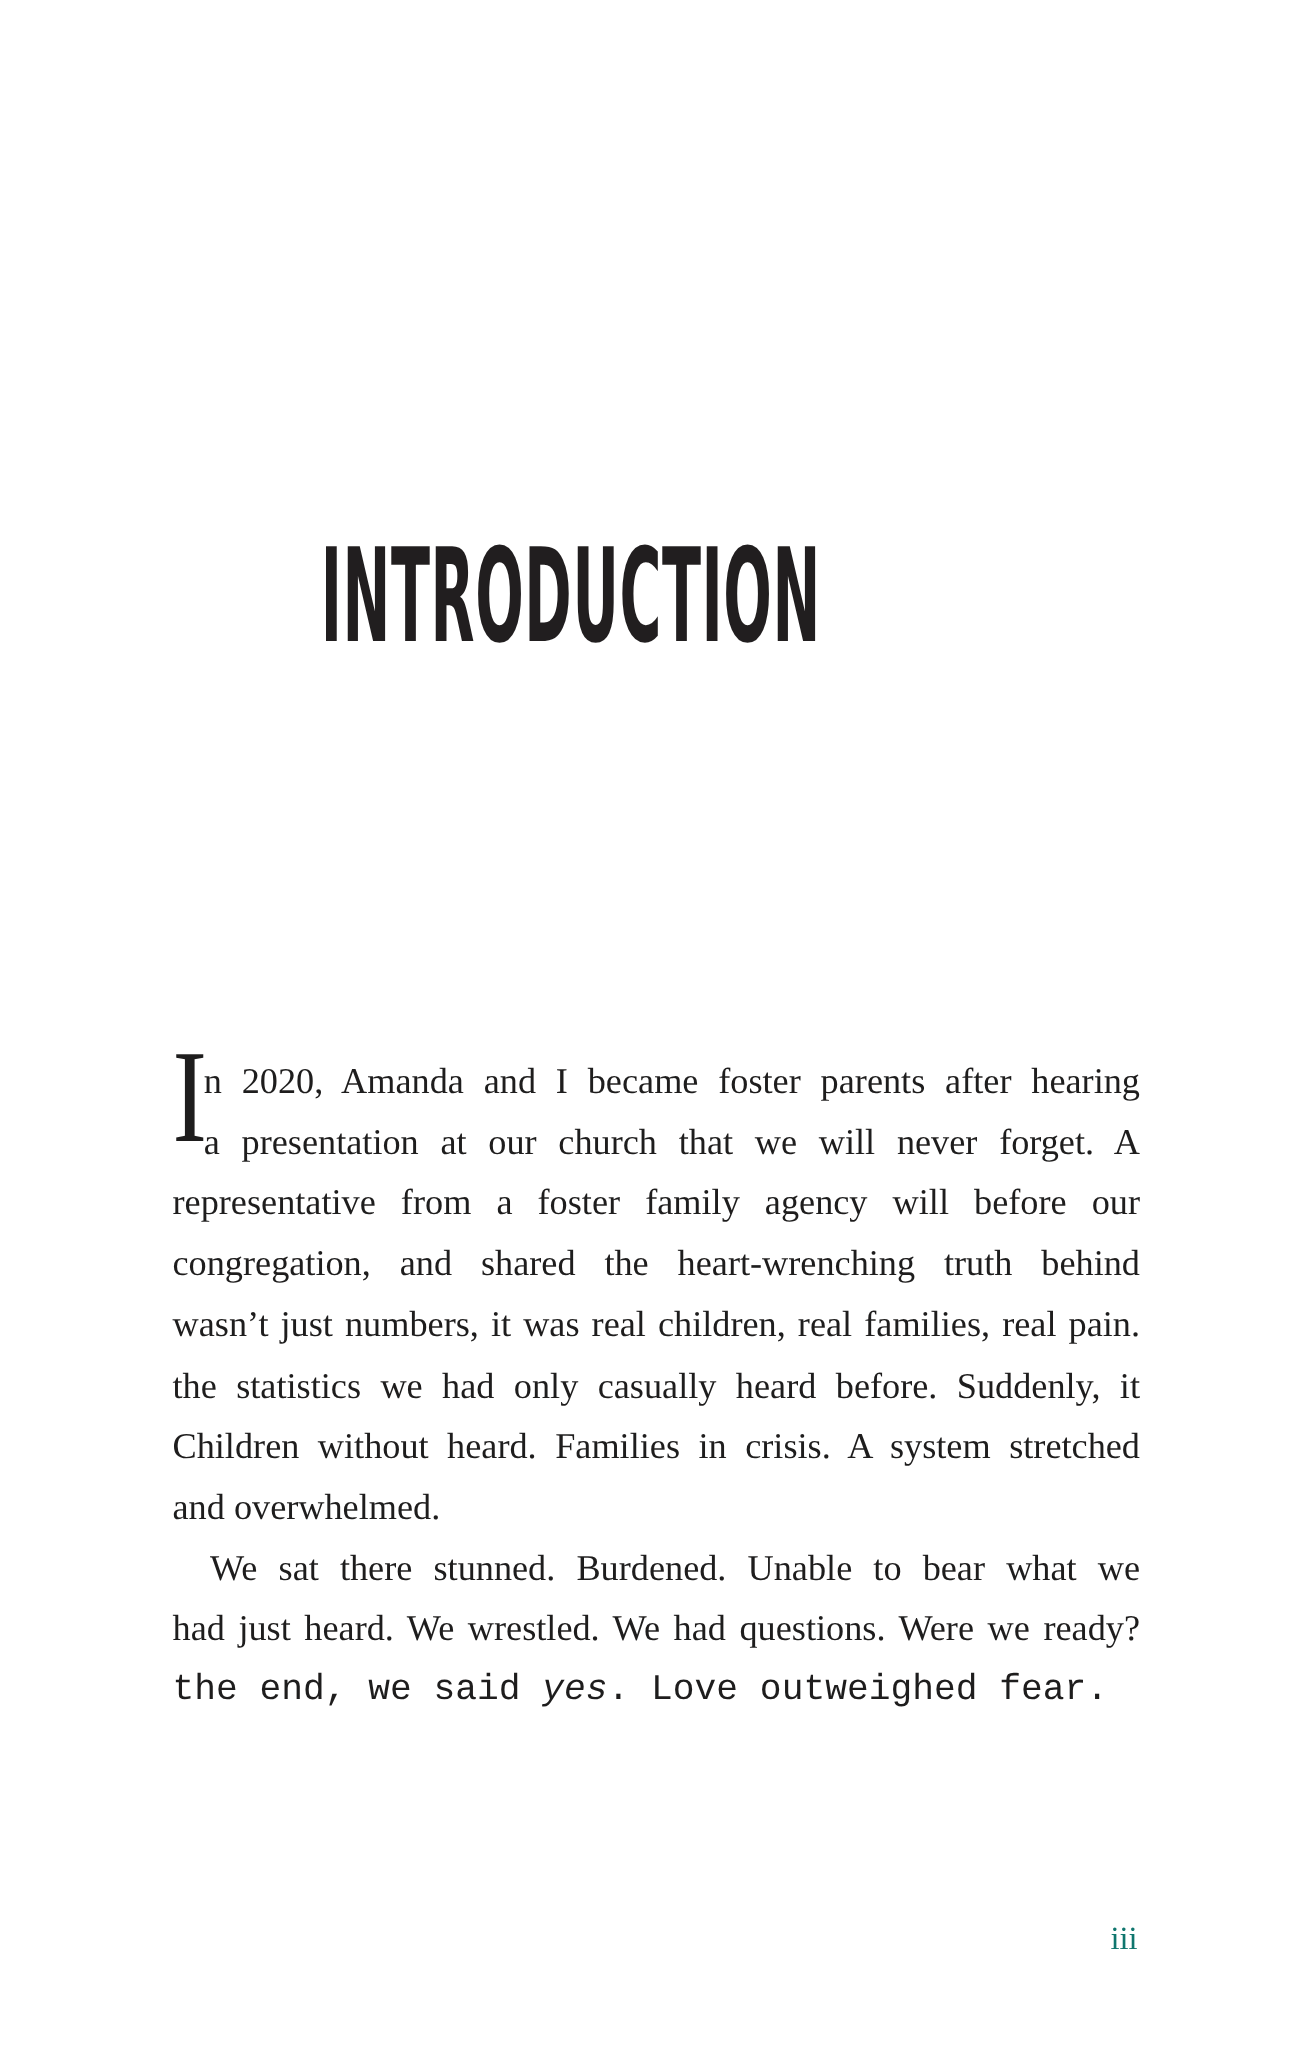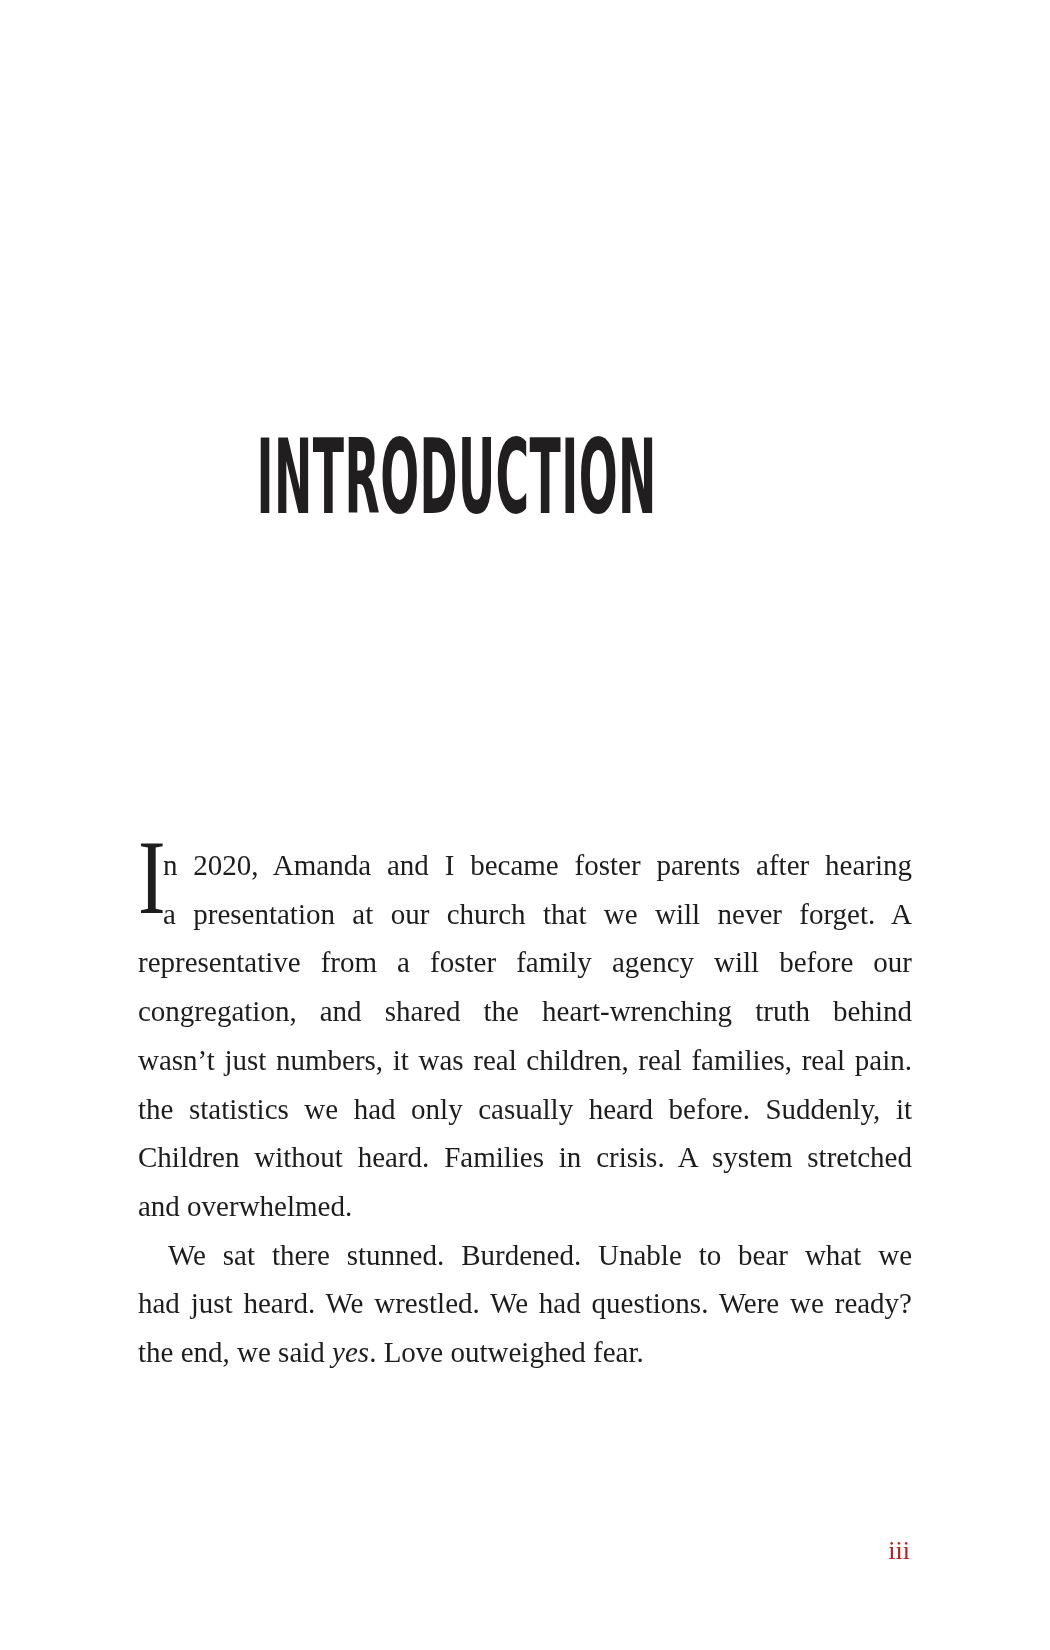--- a/index.html
+++ b/index.html
@@ -47,21 +47,21 @@
     line-height: 48.7px;
     text-align: justify;
     text-align-last: justify;
     white-space: normal;
   }
   .line.last-line,
   .final-line {
     text-align: justify;
     text-align-last: left;
   }
-  .final-line { line-height: 48.7px; }
+  .final-line { line-height: 48.7px; font-family: Liberation Mono, monospace; }
   .para2 .lines .line:first-child { text-indent: 30px; }
 
   
   .dropcap {
     float: left;
     width: 25px;
     height: 95px;
     font-size: 106px;
     line-height: 74px;
     color: #1e1d1d;
@@ -73,21 +73,21 @@
     transform-origin: 0 0;
   }
 
   
   .folio {
     position: absolute;
     top: 1536px;
     right: 140px;
     font-size: 26px;
     line-height: 30px;
-    color: #b91c1c;
+    color: #0f766e;
   }
 
   em { font-style: italic; }
 </style>
 </head>
 <body>
 
 <div class="page">
 
   <div class="title-wrap">

